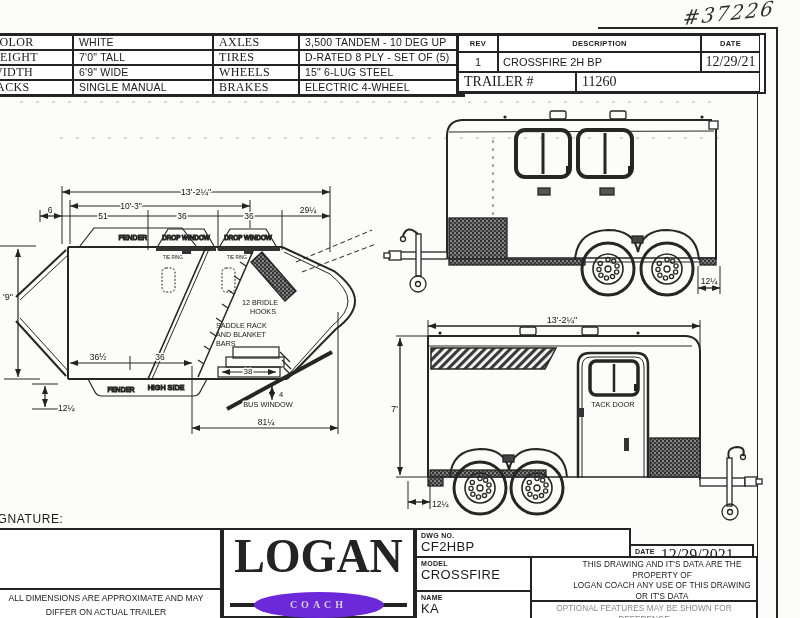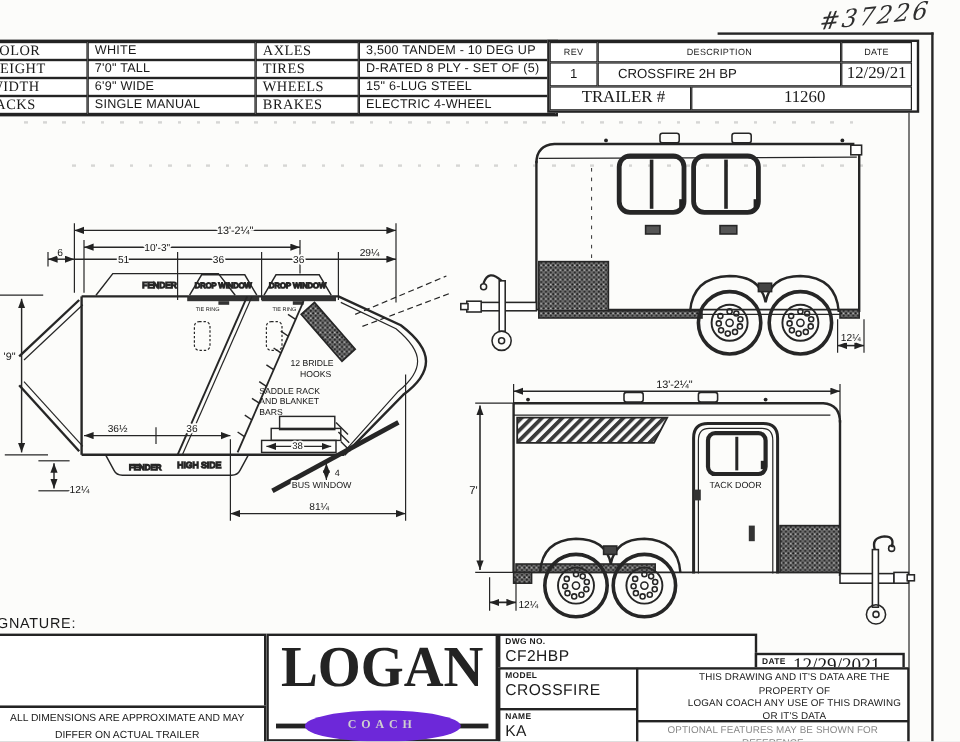--- a/index.html
+++ b/index.html
@@ -14,24 +14,24 @@
   .spec-table{position:absolute;left:-17px;top:33px;display:grid;
     grid-template-columns:88px 140px 86px 164px;border:2px solid #232323;background:#fff;}
   .spec-table .cell{border:1px solid #232323;height:13px;line-height:13px;white-space:nowrap;
     padding:0 0 0 5px;overflow:hidden;}
   .spec-label{font-family:"Liberation Serif",serif;font-size:12px;letter-spacing:.4px;}
   .spec-value{font-size:10.5px;letter-spacing:.2px;}
   
   .rev-table{position:absolute;left:456px;top:33px;width:306px;border:2px solid #232323;background:#fff;}
   .rev-row{display:grid;grid-template-columns:40px 203px 59px;}
   .rev-cell{border:1px solid #232323;white-space:nowrap;overflow:hidden;}
-  .rev-head{font-size:7.5px;font-weight:normal;text-align:center;line-height:15px;height:15px;letter-spacing:.3px;}
+  .rev-head{font-size:7.5px;font-weight:bold;text-align:center;line-height:15px;height:15px;letter-spacing:.3px;}
   .rev-val{font-size:11px;line-height:18px;height:18px;}
   .rev-date{font-family:"Liberation Serif",serif;font-size:14px;text-align:center;}
-  .trailer-row{display:grid;grid-template-columns:118px 184px;text-align:center;}
+  .trailer-row{display:grid;grid-template-columns:118px 184px;}
   .trailer-cell{border:1px solid #232323;font-family:"Liberation Serif",serif;font-size:14px;
     line-height:18px;height:18px;padding-left:5px;white-space:nowrap;}
   
   .tb-box{position:absolute;border:2px solid #232323;background:#fff;box-sizing:border-box;}
   .tb-label{font-size:7px;font-weight:bold;letter-spacing:.3px;padding:2px 0 0 4px;}
   .tb-value{font-size:13px;padding:0 0 0 4px;letter-spacing:.4px;}
   .tb-date-val{font-family:"Liberation Serif",serif;font-size:16px;display:inline-block;padding-left:6px;}
   .tb-disc{font-size:8.2px;text-align:center;line-height:10.5px;padding-top:2px;letter-spacing:.1px;}
   .signature-label{position:absolute;left:-15px;top:512px;font-size:12px;letter-spacing:.6px;}
   .dims-note{font-size:8.6px;text-align:center;line-height:11px;padding-top:3px;}
@@ -83,21 +83,21 @@
   </div>
 
   <div class="rev-table">
     <div class="rev-row">
       <div class="rev-cell rev-head">REV</div>
       <div class="rev-cell rev-head">DESCRIPTION</div>
       <div class="rev-cell rev-head">DATE</div>
     </div>
     <div class="rev-row">
       <div class="rev-cell rev-val" style="text-align:center;">1</div>
-      <div class="rev-cell rev-val" style="padding-left:16px;">CROSSFIRE 2H BP</div>
+      <div class="rev-cell rev-val" style="padding-left:4px;">CROSSFIRE 2H BP</div>
       <div class="rev-cell rev-val rev-date">12/29/21</div>
     </div>
     <div class="trailer-row">
       <div class="trailer-cell">TRAILER #</div>
       <div class="trailer-cell">11260</div>
     </div>
   </div>
 
   <svg class="abs" style="left:0;top:0;" width="800" height="618" viewBox="0 0 800 618">
     <defs>

